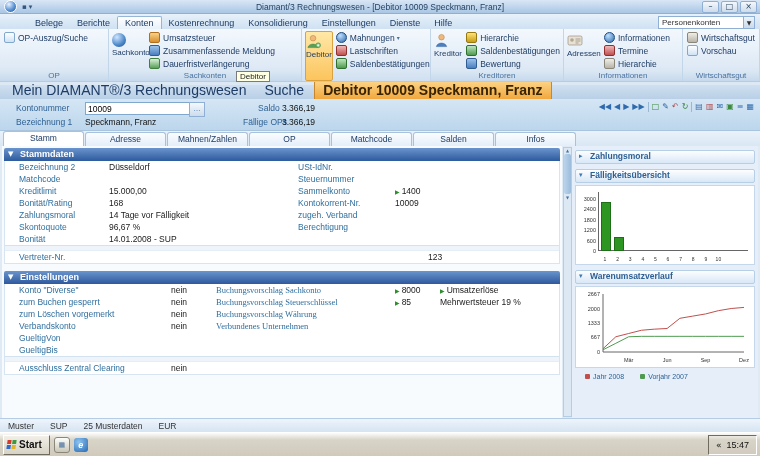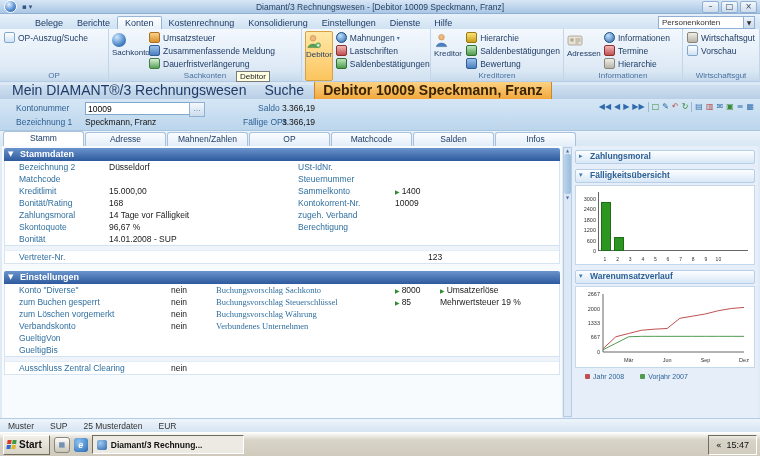--- a/index.html
+++ b/index.html
@@ -556,22 +556,18 @@
       <span class="flag">
           <span></span>
           <span></span>
           <span></span>
           <span></span>
         </span>
       <span>Start</span>
     </div>
     <span class="ql ql-d glyph">▦</span>
     <span class="ql ql-e">e</span>
-    <div class="taskbtn">
-      <span class="taskicon"></span>
-      <span>Diamant/3 Rechnung...</span>
-    </div>
     <div class="tray">
       <span class="glyph">«</span>
       <span>15:47</span>
     </div>
   </div>
 </div>
 
 </body></html>

